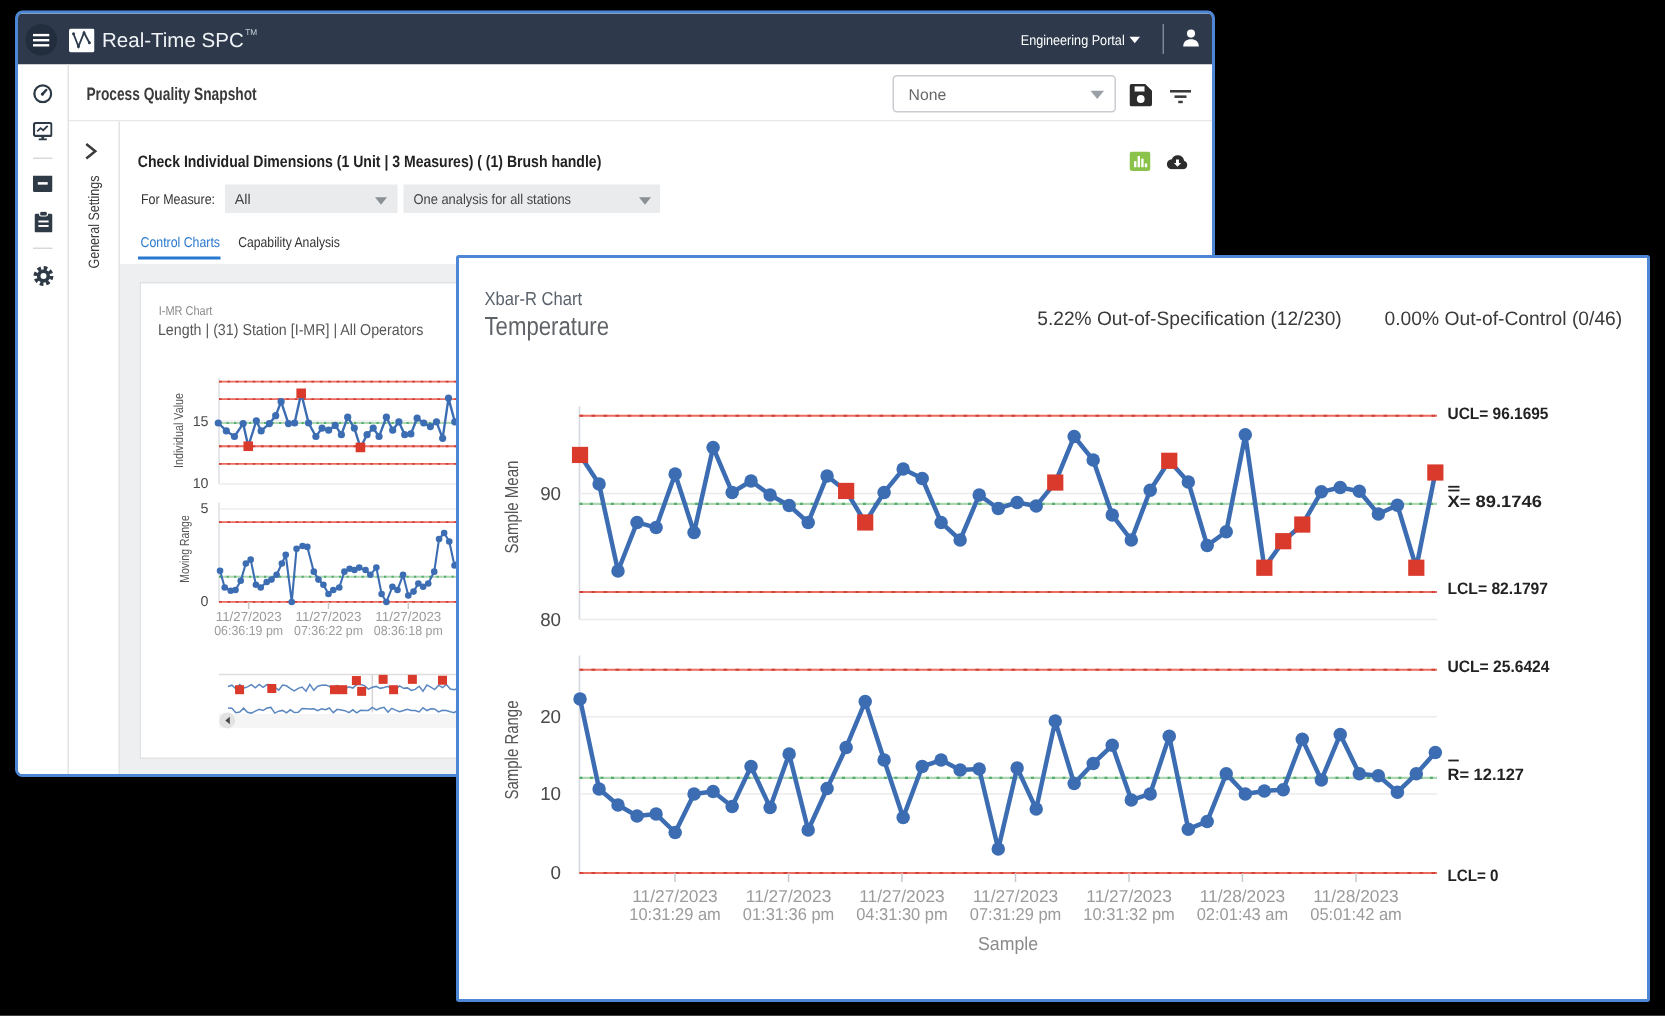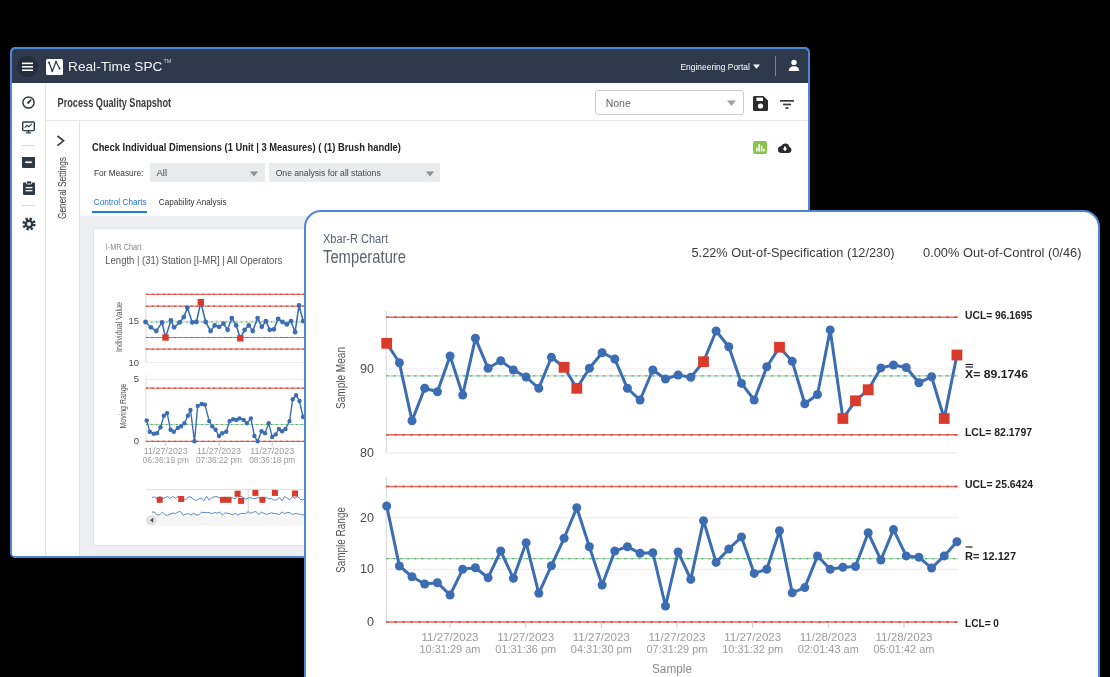--- a/index.html
+++ b/index.html
@@ -1,18 +1,18 @@
 <!DOCTYPE html>
 <html><head>
 <meta charset="utf-8">
 <style>
   * { box-sizing: border-box; margin:0; padding:0; }
   html,body { width:1110px; height:677px; background:#000; overflow:hidden;
     font-family:"Liberation Sans", sans-serif; }
-  .win { position:absolute; background:#fff; border:2px solid #4c86d4;margin-top:40px; }
+  .win { position:absolute; background:#fff; border:2px solid #4c86d4; }
   .abs { position:absolute; }
   svg text { font-family:"Liberation Sans", sans-serif; }
 </style>
 </head>
 <body>
 
 <div class="win" style="left:10px; top:7px; width:800px; height:511px; border-radius:5px; overflow:hidden;">
 
   <div class="abs" style="left:0; top:0; width:796px; height:34px; background:#2e3a4c;">
     <div class="abs" style="left:5px; top:6.5px; width:21px; height:21px; border-radius:50%; background:#222d3e;"></div>
@@ -283,21 +283,21 @@
 <rect x="349.0" y="447.0" width="6" height="6" fill="#d93a2b"></rect>
 <rect x="392.0" y="443.0" width="6" height="6" fill="#d93a2b"></rect>
 <rect x="437.0" y="447.0" width="6" height="6" fill="#d93a2b"></rect>
 <rect x="467.0" y="441.0" width="6" height="6" fill="#d93a2b"></rect>
 <rect x="134" y="467" width="562" height="9.5" fill="#f5f5f6"></rect>
 <circle cx="139.5" cy="471.3" r="5.3" fill="#e2e2e2"></circle>
 <path d="M141.2 468.8 L138.2 471.3 L141.2 473.8 Z" fill="#444"></path>
   </svg>
 </div>
 
-<div class="win" style="left:304px; top:170px; width:796px; height:498px; border-radius:17px;">
+<div class="win" style="left:304px; top:170px; width:796px; height:498px; border-radius:2px;">
   <svg class="abs" style="left:0; top:0;" width="792" height="494" viewBox="0 0 792 494">
     <text x="17" y="31" font-size="12.5" fill="#5a626c" textLength="65" lengthAdjust="spacingAndGlyphs">Xbar-R Chart</text>
     <text x="17" y="51" font-size="17.5" fill="#5f6368" textLength="83" lengthAdjust="spacingAndGlyphs">Temperature</text>
     <text x="385.5" y="44.5" font-size="13" fill="#3a3a3a" textLength="203" lengthAdjust="spacingAndGlyphs">5.22% Out-of-Specification (12/230)</text>
     <text x="617" y="44.5" font-size="13" fill="#3a3a3a" textLength="158.5" lengthAdjust="spacingAndGlyphs">0.00% Out-of-Control (0/46)</text>
 <line x1="80.3" y1="99" x2="80.3" y2="241" stroke="#d9dde3" stroke-width="1.2"></line>
 <line x1="80.3" y1="157" x2="652.0" y2="157" stroke="#ebebeb" stroke-width="1"></line>
 <line x1="80.3" y1="241" x2="652.0" y2="241" stroke="#ebebeb" stroke-width="1"></line>
 <line x1="80.3" y1="105.2" x2="652.0" y2="105.2" stroke="#eb6d62" stroke-width="1.4"></line>
       <line x1="80.3" y1="105.2" x2="652.0" y2="105.2" stroke="#d14336" stroke-width="1.4" stroke-dasharray="2.5 5.5"></line>

